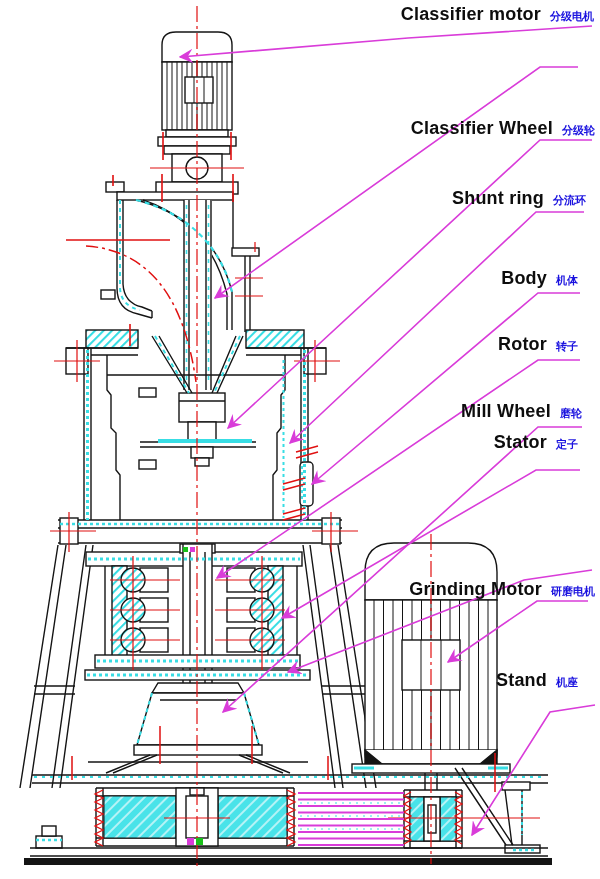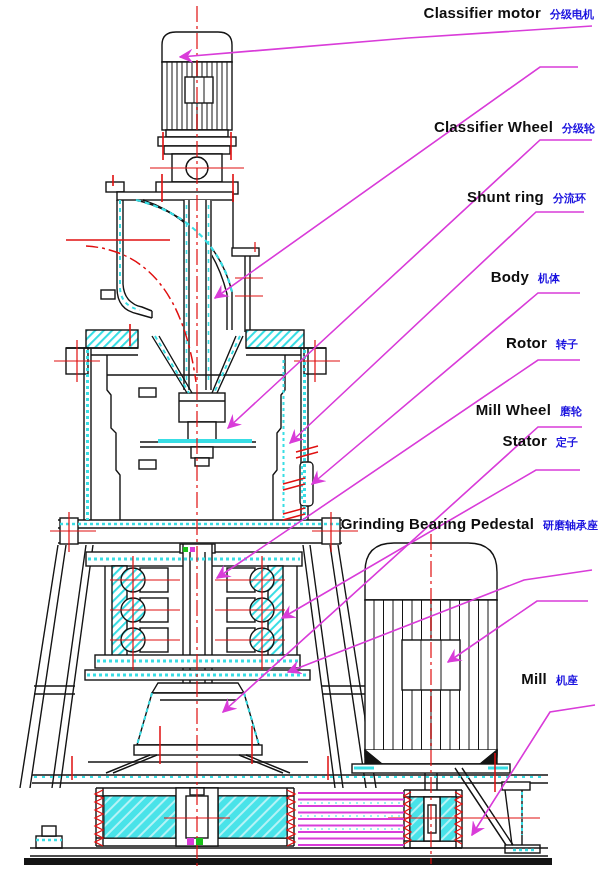--- a/index.html
+++ b/index.html
@@ -7,21 +7,21 @@
     --c-mag:#d93cd9; --c-en:#0d0d0d; --c-zh:#1a12df; --c-bg:#ffffff;
   }
   html,body{margin:0;padding:0;background:#f2f2f2;}
   #stage{
     position:relative;width:600px;height:879px;margin:0 auto;
     background:var(--c-bg);overflow:hidden;
     font-family:"Liberation Sans",sans-serif;
   }
   #drawing{position:absolute;left:0;top:0;}
   .lbl{position:absolute;display:flex;gap:9px;align-items:baseline;white-space:nowrap;z-index:5;}
-  .lbl .en{font-weight:bold;font-size:15px;color:var(--c-en);letter-spacing:.2px;}
+  .lbl .en{font-weight:bold;font-size:18px;color:var(--c-en);letter-spacing:.2px;}
   .lbl .zh{font-weight:bold;font-size:11px;color:var(--c-zh);}
 </style>
 </head>
 <body>
 
 <div id="stage">
 
 <svg id="drawing" width="600" height="879" viewBox="0 0 600 879">
   <defs>
 
@@ -251,38 +251,38 @@
   <span class="zh">分级电机</span>
 </div>
 <div class="lbl" style="top:188px;right:14px">
   <span class="en">Shunt ring</span>
   <span class="zh">分流环</span>
 </div>
 <div class="lbl" style="top:118px;right:5px">
   <span class="en">Classifier Wheel</span>
   <span class="zh">分级轮</span>
 </div>
-<div class="lbl" style="top:268px;right:40px">
+<div class="lbl" style="top:268px;right:22px">
   <span class="en">Body</span>
   <span class="zh">机体</span>
 </div>
 <div class="lbl" style="top:334px;right:22px">
   <span class="en">Rotor</span>
   <span class="zh">转子</span>
 </div>
 <div class="lbl" style="top:401px;right:18px">
   <span class="en">Mill Wheel</span>
   <span class="zh">磨轮</span>
 </div>
 <div class="lbl" style="top:432px;right:22px">
   <span class="en">Stator</span>
   <span class="zh">定子</span>
 </div>
-<div class="lbl" style="top:515px;right:2px">
-  <span class="en">Grinding Bearing Pedestal</span>
-  <span class="zh">研磨轴承座</span>
+<div class="lbl" style="top:579px;right:5px">
+  <span class="en">Grinding Motor</span>
+  <span class="zh">研磨电机</span>
 </div>
 <div class="lbl" style="top:670px;right:22px">
-  <span class="en">Mill</span>
+  <span class="en">Stand</span>
   <span class="zh">机座</span>
 </div>
 
 </div>
 
 </body></html>

